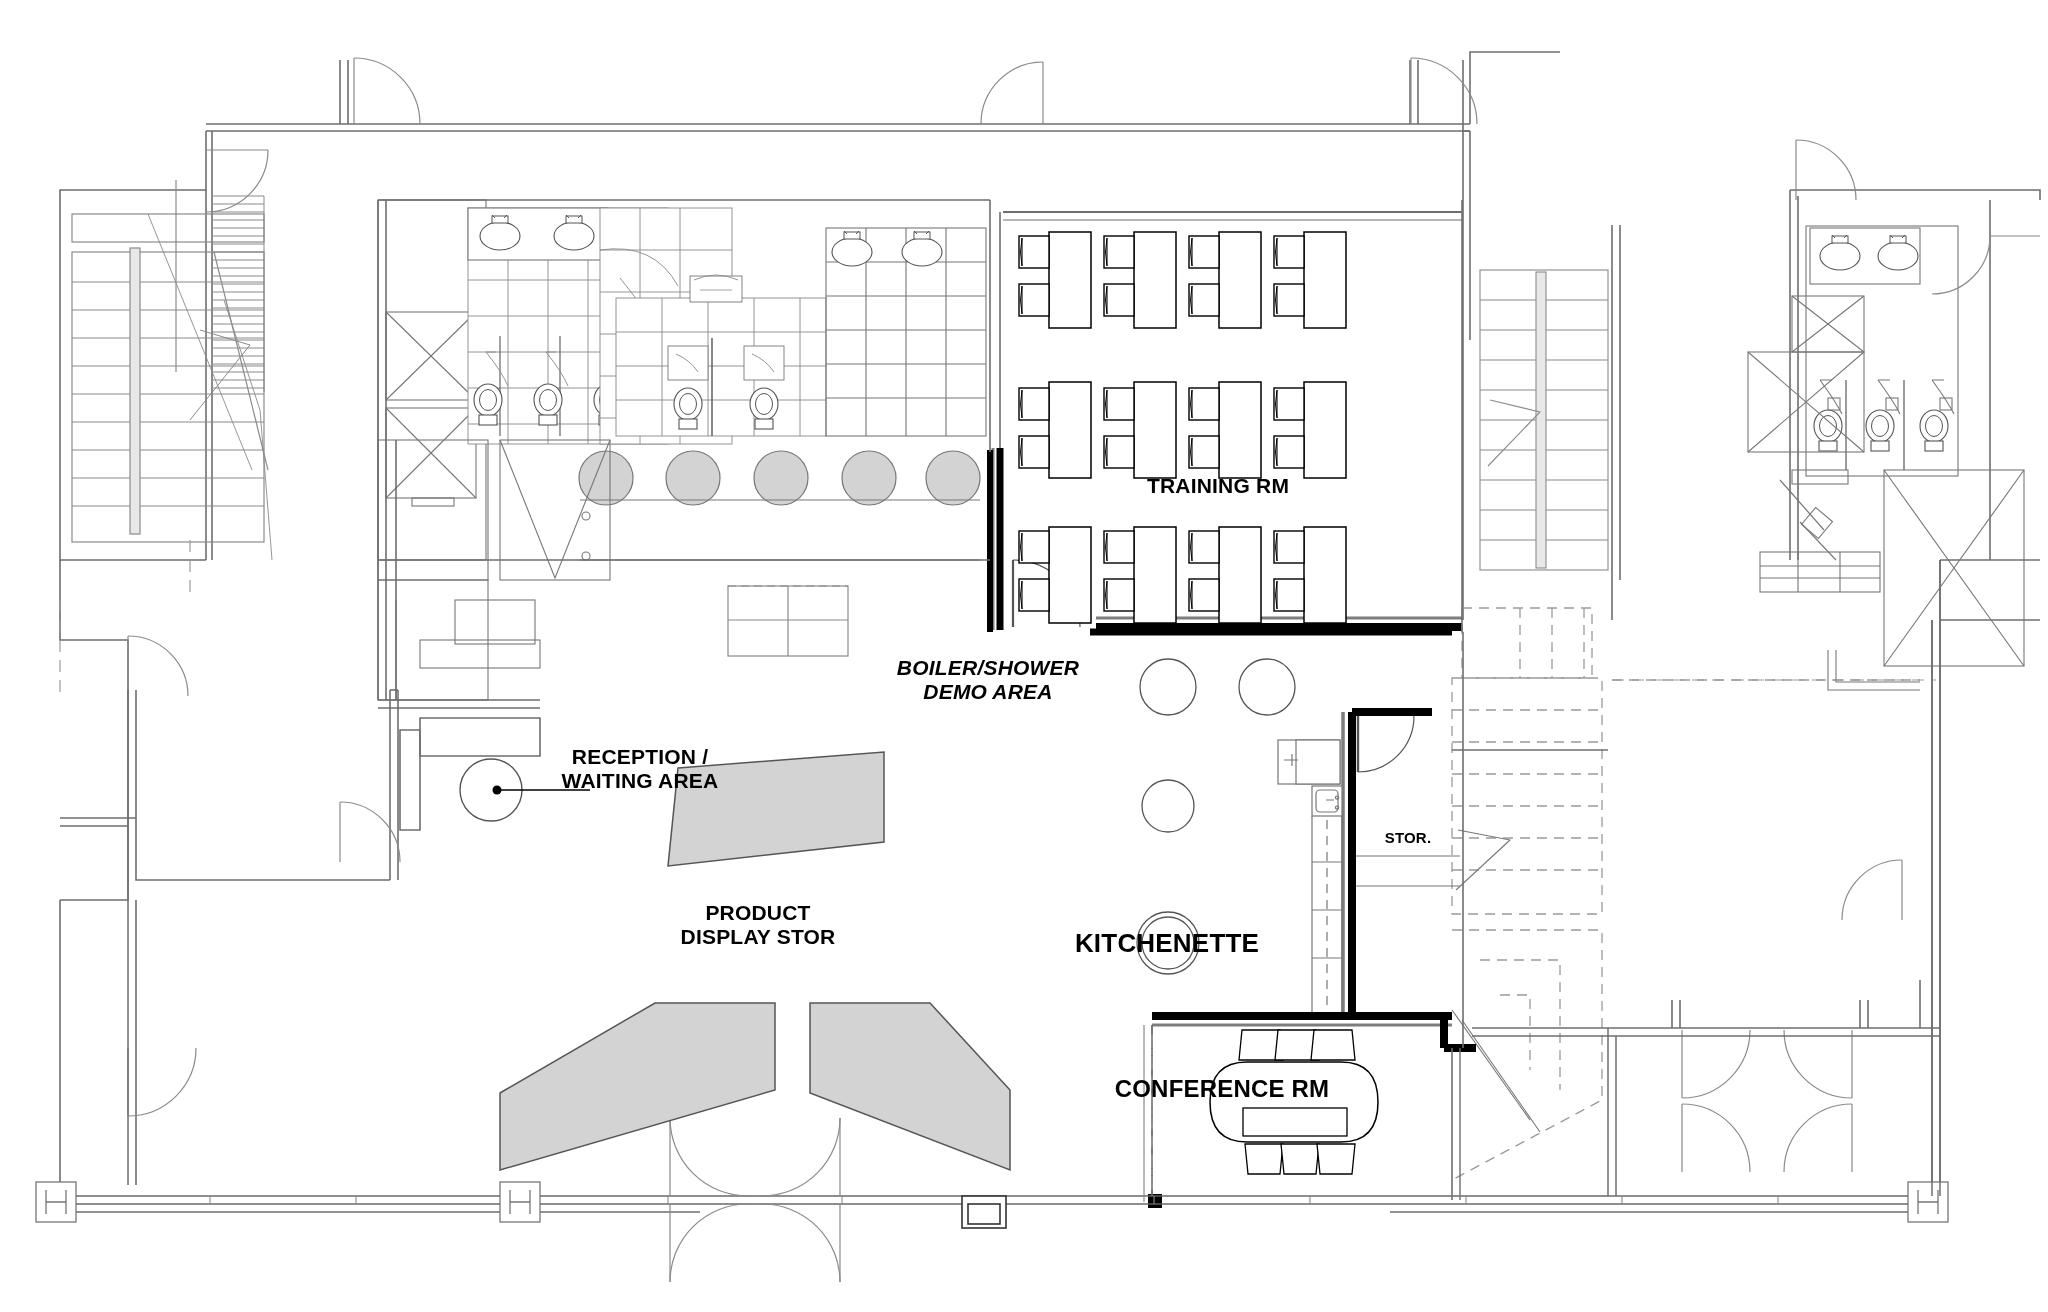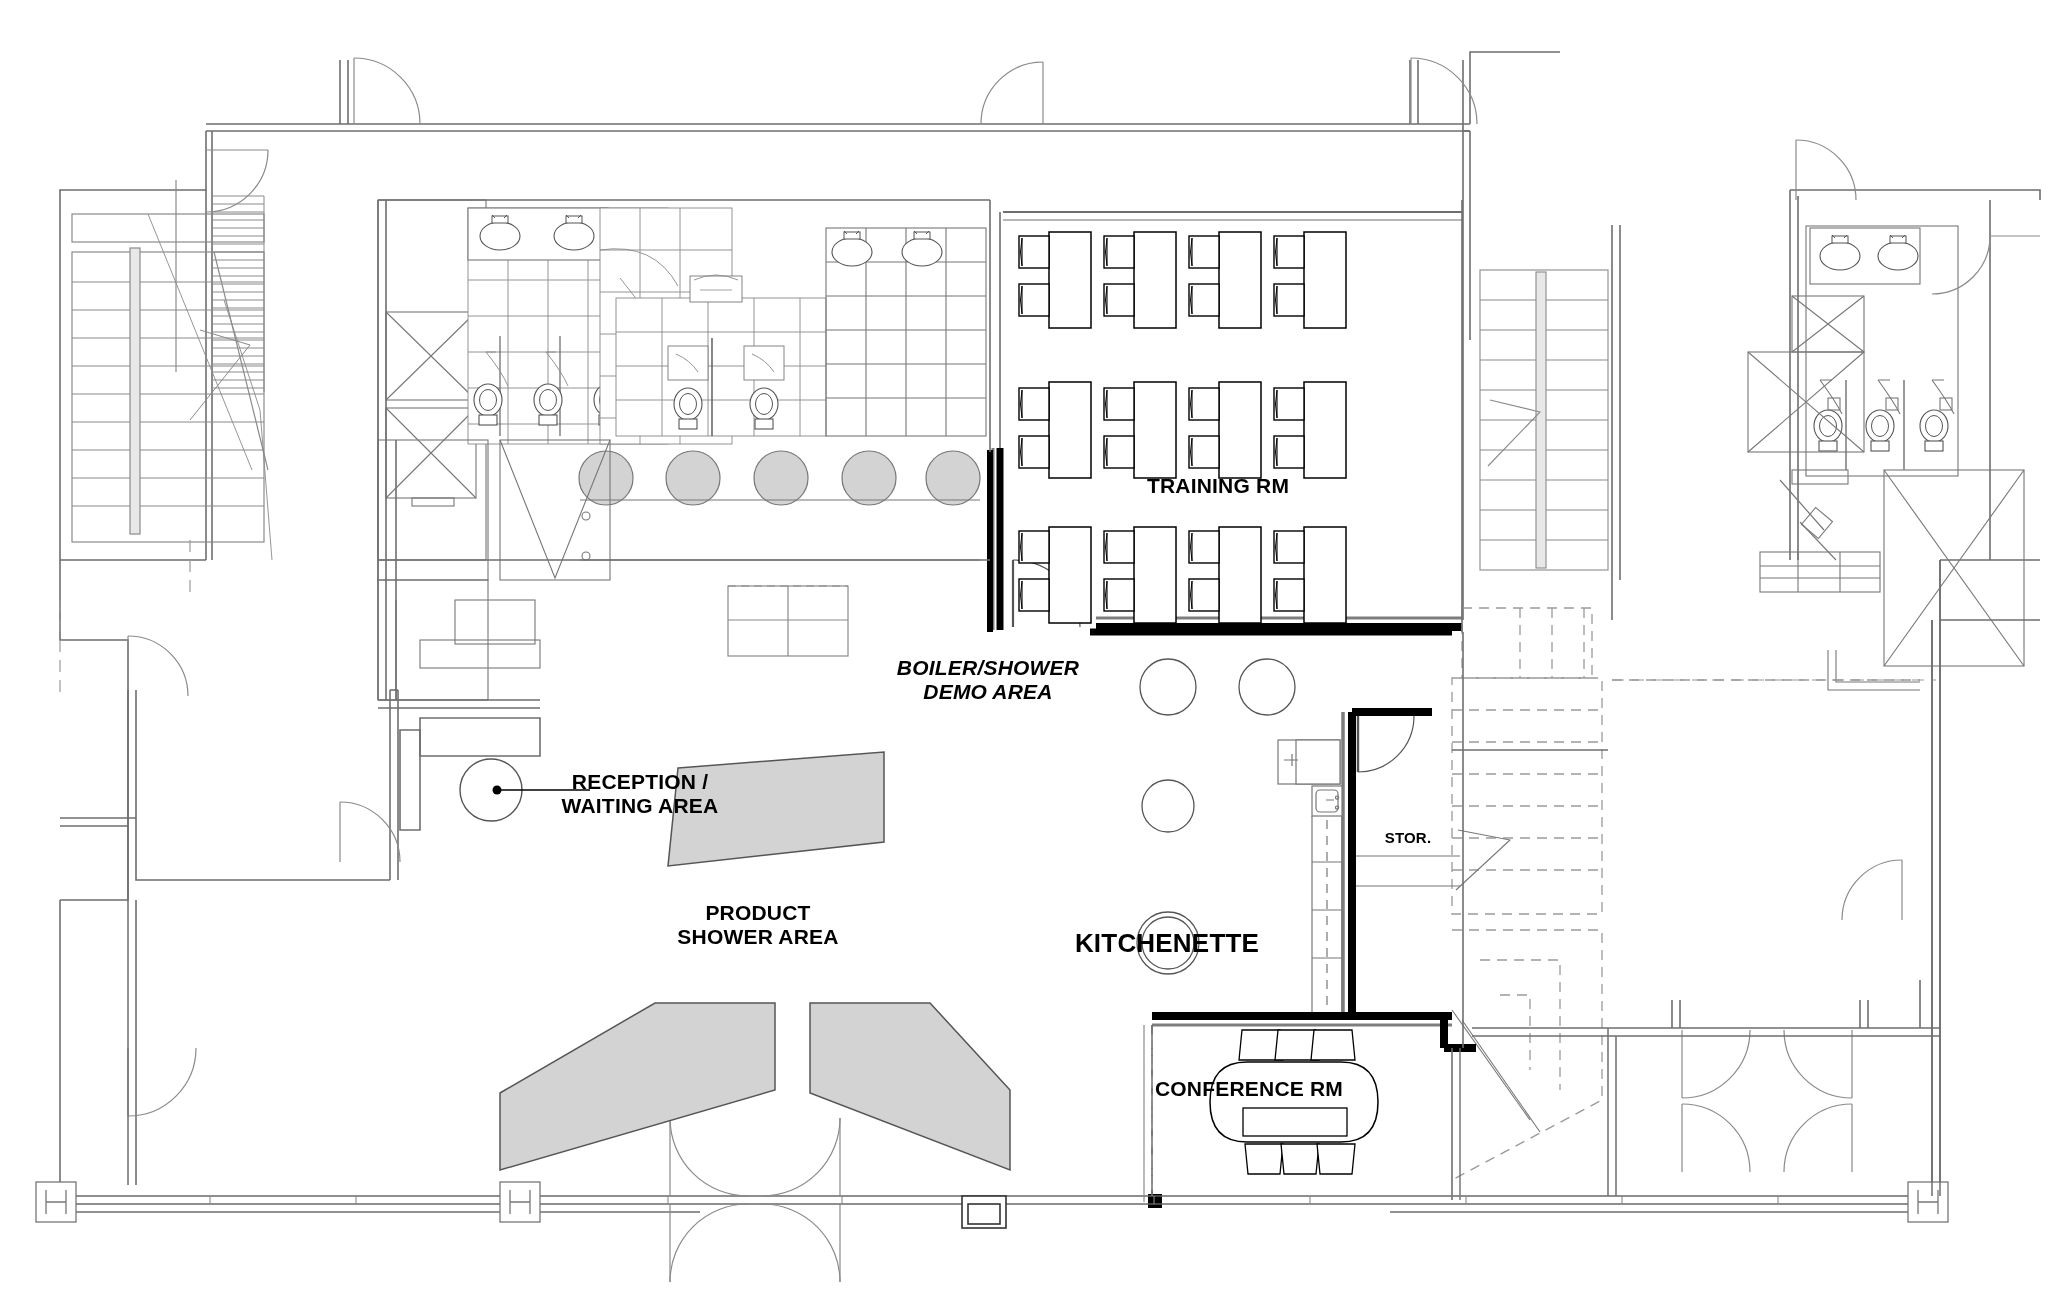--- a/index.html
+++ b/index.html
@@ -514,25 +514,25 @@
     <path d="M1608,1028 L1608,1196"></path>
     <path d="M1616,1036 L1616,1196"></path>
   </g>
 </svg>
 
 <div class="room-label" style="left:1218px;top:486px;transform:translate(-50%,-50%);font-size:21px;">TRAINING RM</div>
 
 <div class="room-label" style="left:988px;top:680px;transform:translate(-50%,-50%);font-size:21px;font-style:italic;">BOILER/SHOWER
 DEMO AREA</div>
 
-<div class="room-label" style="left:640px;top:794px;transform:translate(-50%,-50%);font-size:21px;">RECEPTION /
+<div class="room-label" style="left:640px;top:769px;transform:translate(-50%,-50%);font-size:21px;">RECEPTION /
 WAITING AREA</div>
 
 <div class="room-label" style="left:1408px;top:838px;transform:translate(-50%,-50%);font-size:15px;text-align:center;">STOR.</div>
 
 <div class="room-label" style="left:758px;top:925px;transform:translate(-50%,-50%);font-size:21px;">PRODUCT
-SHOWER AREA</div>
+DISPLAY STOR</div>
 
 <div class="room-label" style="left:1167px;top:943px;transform:translate(-50%,-50%);font-size:26px;">KITCHENETTE</div>
 
-<div class="room-label" style="left:1222px;top:1089px;transform:translate(-50%,-50%);font-size:21px;margin-left:27px;">CONFERENCE RM</div>
+<div class="room-label" style="left:1222px;top:1089px;transform:translate(-50%,-50%);font-size:24px;">CONFERENCE RM</div>
 
 </div>
 
 </body></html>

